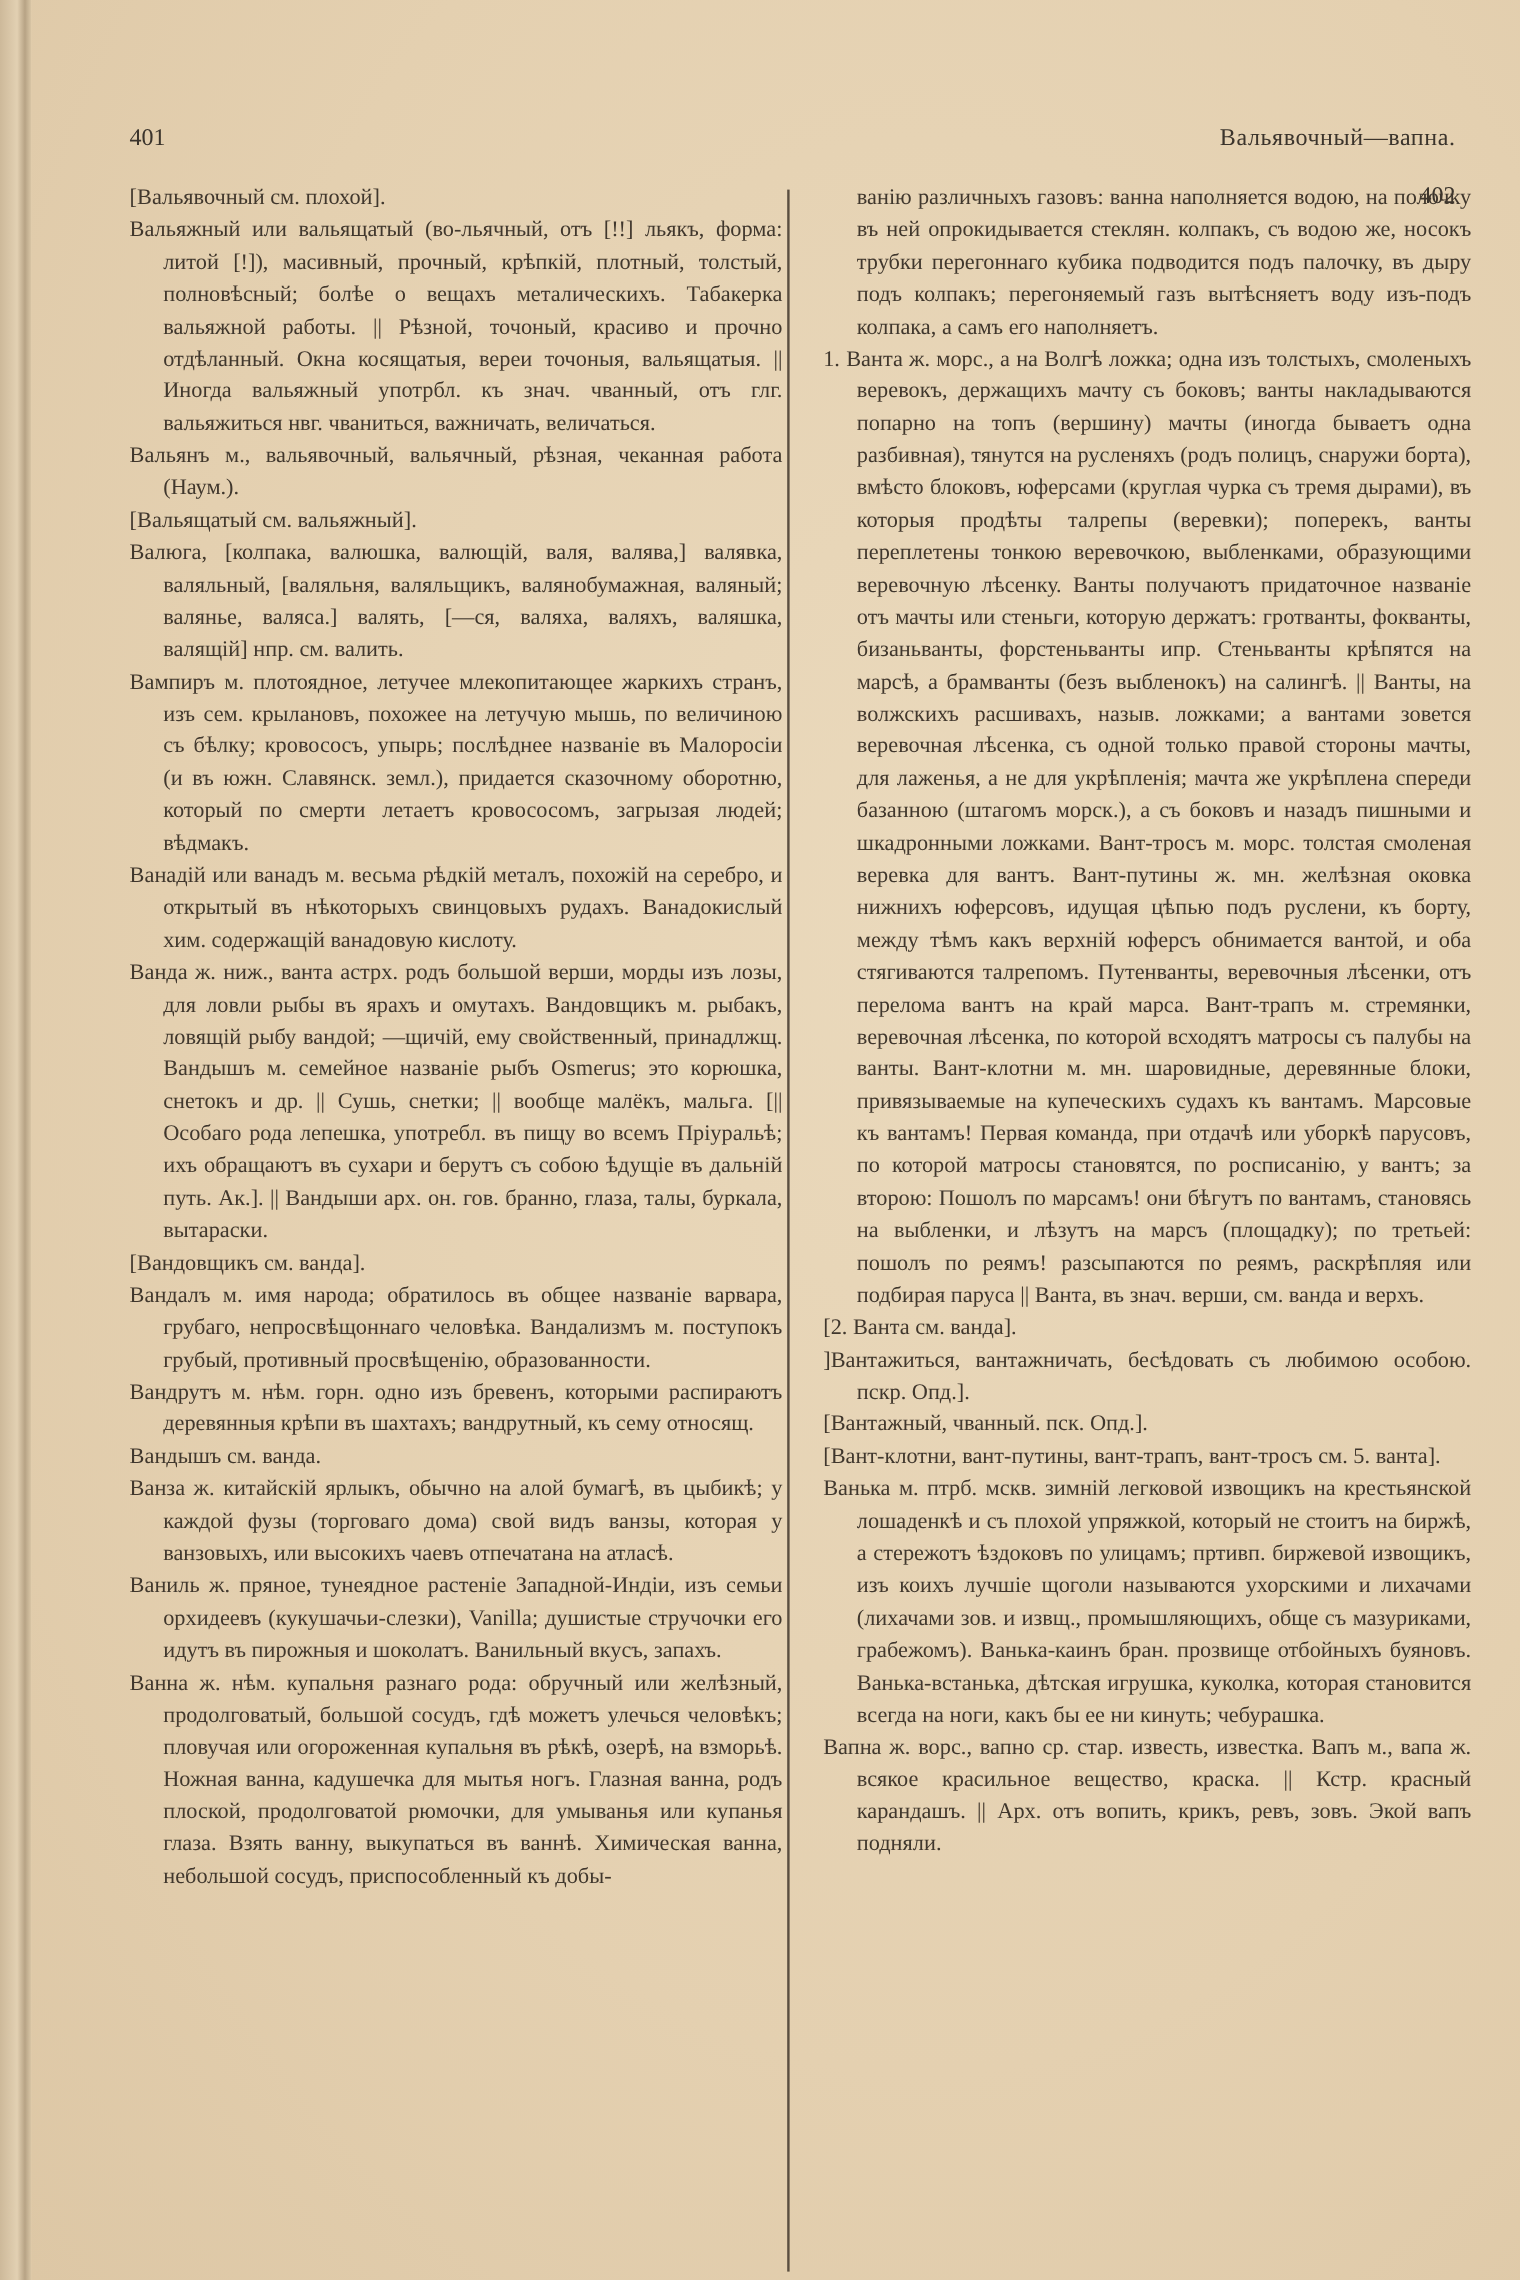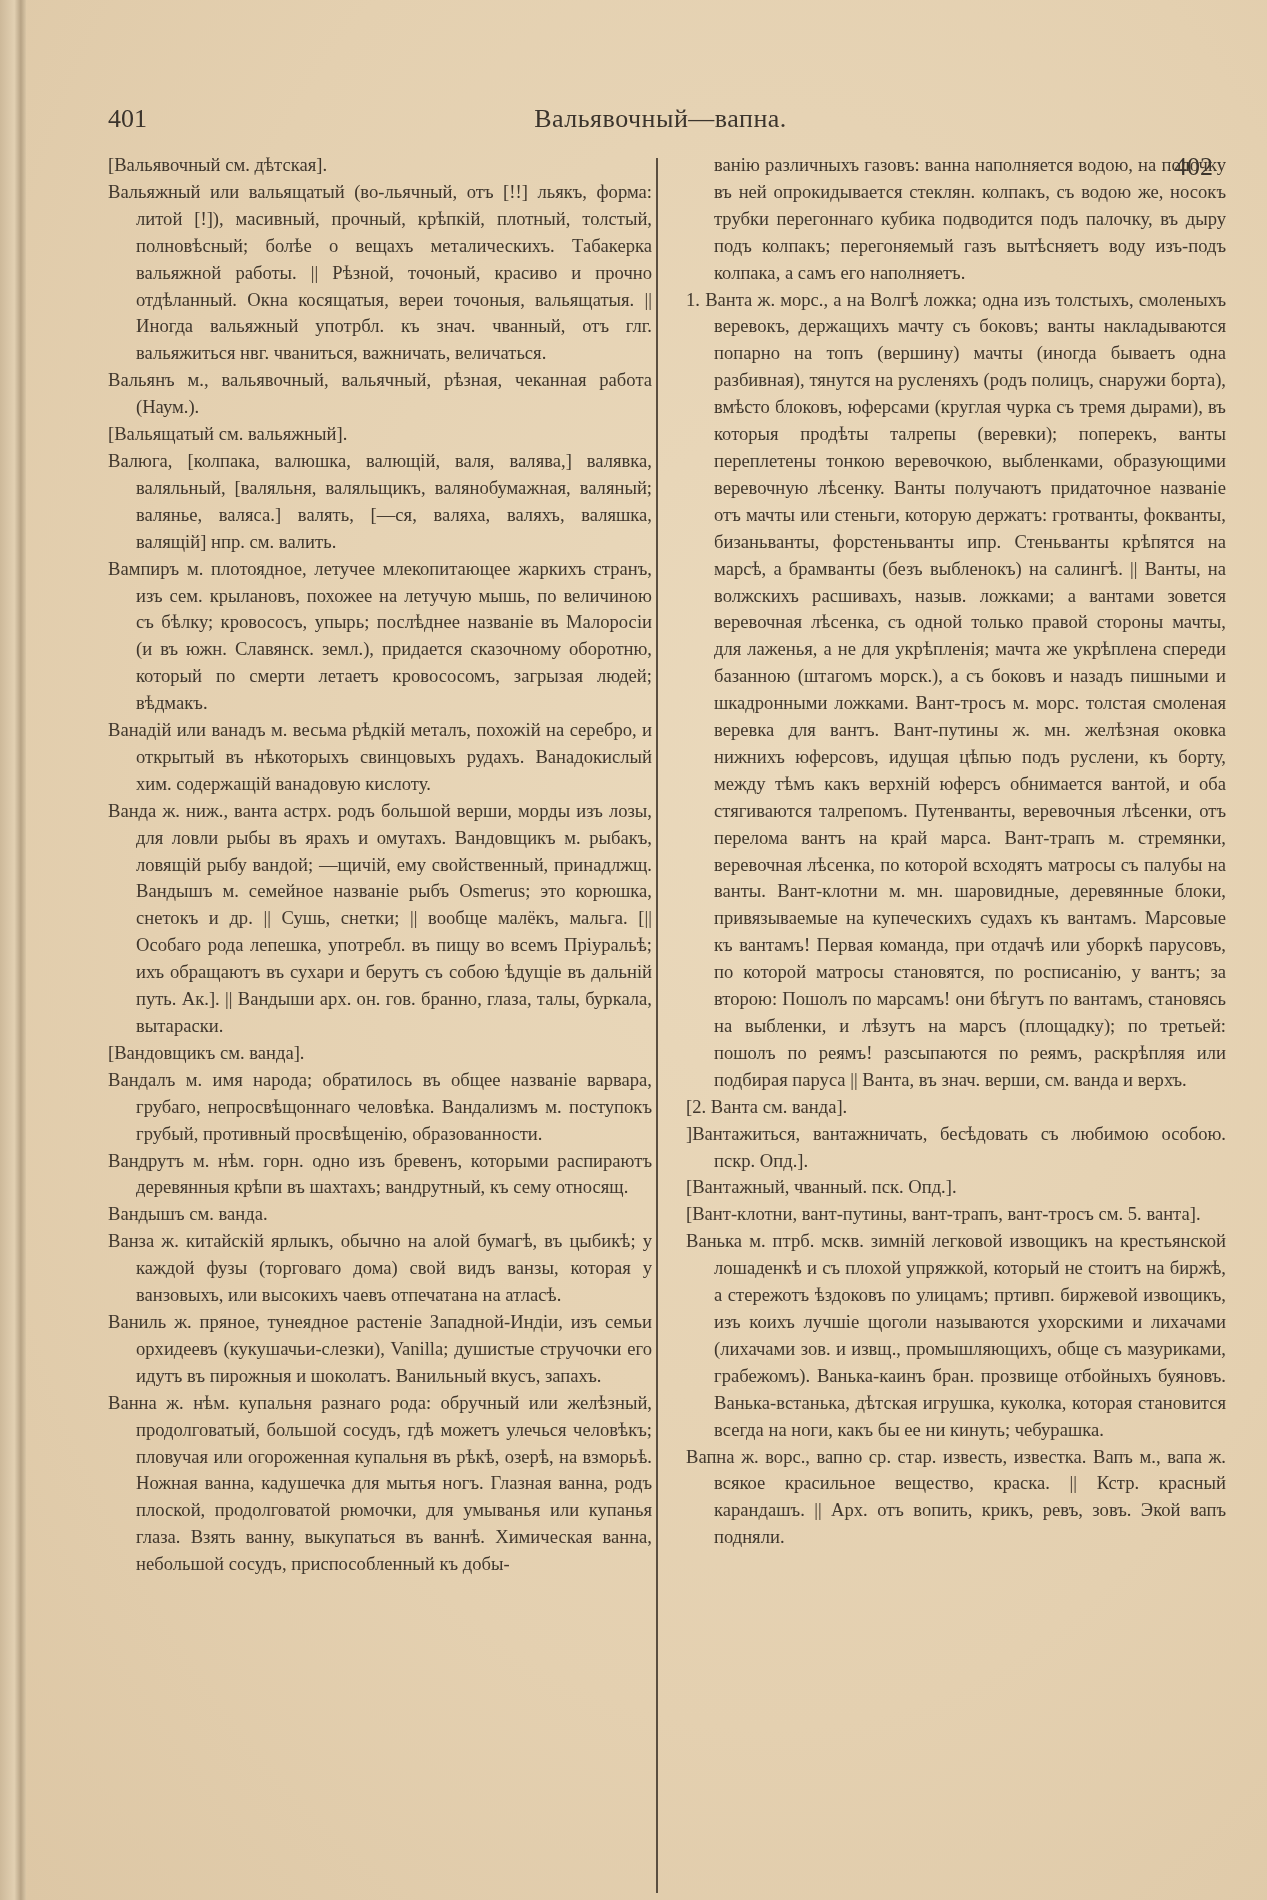--- a/index.html
+++ b/index.html
@@ -13,25 +13,25 @@
   .binding {
     position: absolute; left: 0; top: 0; width: 26px; height: 1900px;
     background: linear-gradient(to right, #cdb99a 0%, #e2d0b2 55%, #b7a385 80%, #d9c6a6 100%);
   }
   .page {
     position: absolute; left: 26px; top: 0; width: 1241px; height: 1900px;
     background: radial-gradient(ellipse at 60% 40%, #ead9bc 0%, #e4d0b0 60%, #ddc7a5 100%);
   }
   .header {
     position: absolute; top: 100px; left: 108px; width: 1105px; height: 34px;
-    font-family: "Liberation Serif", serif; font-size: 26px; color: #3b342c;
+    font-family: "Liberation Serif", serif; font-size: 20px; color: #3b342c;
   }
   .header .pnum-left { position: absolute; left: 0; top: 4px; }
   .header .pnum-right { position: absolute; right: 0; top: 4px; margin-top: 48px; }
-  .header .title { position: absolute; left: 0; right: 0; text-align: center; top: 4px; letter-spacing: 0.5px; }
+  .header .title { position: absolute; left: 0; right: 0; text-align: right; top: 4px; letter-spacing: 0.5px; }
   .col {
     position: absolute; top: 152px; font-family: "Liberation Serif", serif;
     font-size: 18.6px; line-height: 26.9px; color: #40372d; text-align: justify;
   }
   .col.left { left: 108px; width: 544px; }
   .col.right { left: 670px; width: 540px; margin-left: 16px; }
   .divider {
     position: absolute; left: 656px; top: 158px; width: 2px; height: 1735px;
     background: #5a4e40;
   }
@@ -44,21 +44,21 @@
 <div class="binding"></div>
 <div class="page"></div>
 
 <div class="header">
   <span class="pnum-left">401</span>
   <span class="title">Вальявочный—вапна.</span>
   <span class="pnum-right">402</span>
 </div>
 
 <div class="col left">
-  <p class="entry">[Вальявочный см. дѣтская].</p>
+  <p class="entry">[Вальявочный см. плохой].</p>
   <p class="entry">Вальяжный или вальящатый (во-льячный, отъ [!!] льякъ, форма: литой [!]), масивный, прочный, крѣпкій, плотный, толстый, полновѣсный; болѣе о вещахъ металическихъ. Табакерка вальяжной работы. || Рѣзной, точоный, красиво и прочно отдѣланный. Окна косящатыя, вереи точоныя, вальящатыя. || Иногда вальяжный употрбл. къ знач. чванный, отъ глг. вальяжиться нвг. чваниться, важничать, величаться.</p>
   <p class="entry">Вальянъ м., вальявочный, вальячный, рѣзная, чеканная работа (Наум.).</p>
   <p class="entry">[Вальящатый см. вальяжный].</p>
   <p class="entry">Валюга, [колпака, валюшка, валющій, валя, валява,] валявка, валяльный, [валяльня, валяльщикъ, валянобумажная, валяный; валянье, валяса.] валять, [—ся, валяха, валяхъ, валяшка, валящій] нпр. см. валить.</p>
   <p class="entry">Вампиръ м. плотоядное, летучее млекопитающее жаркихъ странъ, изъ сем. крылановъ, похожее на летучую мышь, по величиною съ бѣлку; кровососъ, упырь; послѣднее названіе въ Малоросіи (и въ южн. Славянск. земл.), придается сказочному оборотню, который по смерти летаетъ кровососомъ, загрызая людей; вѣдмакъ.</p>
   <p class="entry">Ванадій или ванадъ м. весьма рѣдкій металъ, похожій на серебро, и открытый въ нѣкоторыхъ свинцовыхъ рудахъ. Ванадокислый хим. содержащій ванадовую кислоту.</p>
   <p class="entry">Ванда ж. ниж., ванта астрх. родъ большой верши, морды изъ лозы, для ловли рыбы въ ярахъ и омутахъ. Вандовщикъ м. рыбакъ, ловящій рыбу вандой; —щичій, ему свойственный, принадлжщ. Вандышъ м. семейное названіе рыбъ Osmerus; это корюшка, снетокъ и др. || Сушь, снетки; || вообще малёкъ, мальга. [|| Особаго рода лепешка, употребл. въ пищу во всемъ Пріуральѣ; ихъ обращаютъ въ сухари и берутъ съ собою ѣдущіе въ дальній путь. Ак.]. || Вандыши арх. он. гов. бранно, глаза, талы, буркала, вытараски.</p>
   <p class="entry">[Вандовщикъ см. ванда].</p>
   <p class="entry">Вандалъ м. имя народа; обратилось въ общее названіе варвара, грубаго, непросвѣщоннаго человѣка. Вандализмъ м. поступокъ грубый, противный просвѣщенію, образованности.</p>
   <p class="entry">Вандрутъ м. нѣм. горн. одно изъ бревенъ, которыми распираютъ деревянныя крѣпи въ шахтахъ; вандрутный, къ сему относящ.</p>

